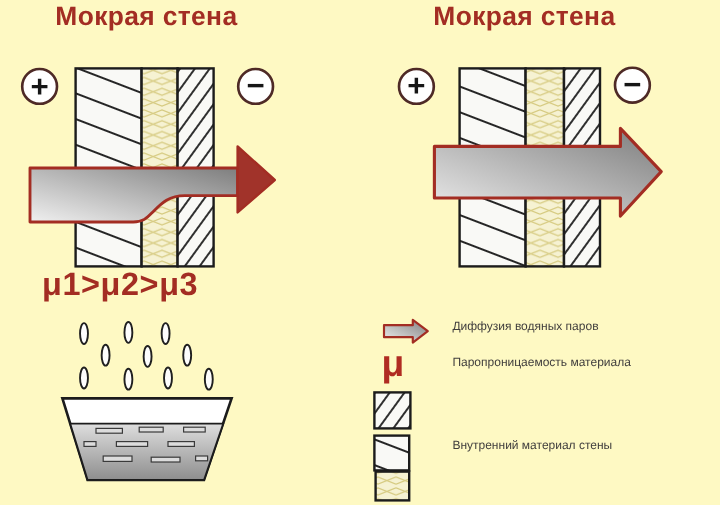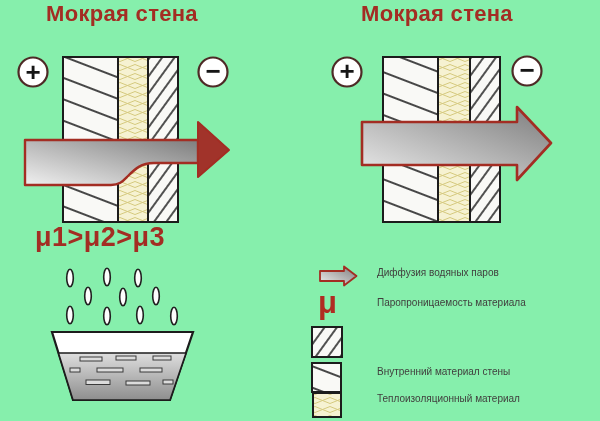--- a/index.html
+++ b/index.html
@@ -1,17 +1,17 @@
 <!DOCTYPE html>
 <html><head>
 <meta charset="utf-8">
 <style>
   html,body{margin:0;padding:0;background:#ffffff;}
   body{font-family:"Liberation Sans",sans-serif;}
-  .stage{position:relative;width:600px;height:421px;background:#86efac;overflow:hidden;}
+  .stage{position:relative;width:600px;height:421px;background:#fef9c3;overflow:hidden;}
   .abs{position:absolute;}
   .title{font-weight:bold;font-size:22px;color:#a32d23;text-align:center;letter-spacing:.3px;}
   .formula{font-weight:bold;font-size:27px;color:#a32d23;text-align:left;letter-spacing:.5px;}
   .sign{font-weight:bold;font-size:26px;color:#161616;text-align:center;width:30px;height:30px;line-height:29px;}
   .legend-label{font-size:10px;color:#403e3d;white-space:nowrap;}
   .mu{font-size:31px;font-weight:bold;color:#b02c22;line-height:30px;}
 </style>
 </head>
 <body>
 
@@ -139,14 +139,13 @@
   <div class="abs sign" style="left:332px;top:57px">+</div>
   <div class="abs sign" style="left:512px;top:56px">−</div>
 
   <div class="abs formula" style="left:35px;top:222px;width:175px">μ1&gt;μ2&gt;μ3</div>
 
   <div class="abs mu" style="left:318px;top:288px">μ</div>
 
   <div class="abs legend-label" style="left:377px;top:267px">Диффузия водяных паров</div>
   <div class="abs legend-label" style="left:377px;top:297px">Паропроницаемость материала</div>
   <div class="abs legend-label" style="left:377px;top:366px">Внутренний материал стены</div>
-  <div class="abs legend-label" style="left:377px;top:393px">Теплоизоляционный материал</div>
 </div>
 
 </body></html>

